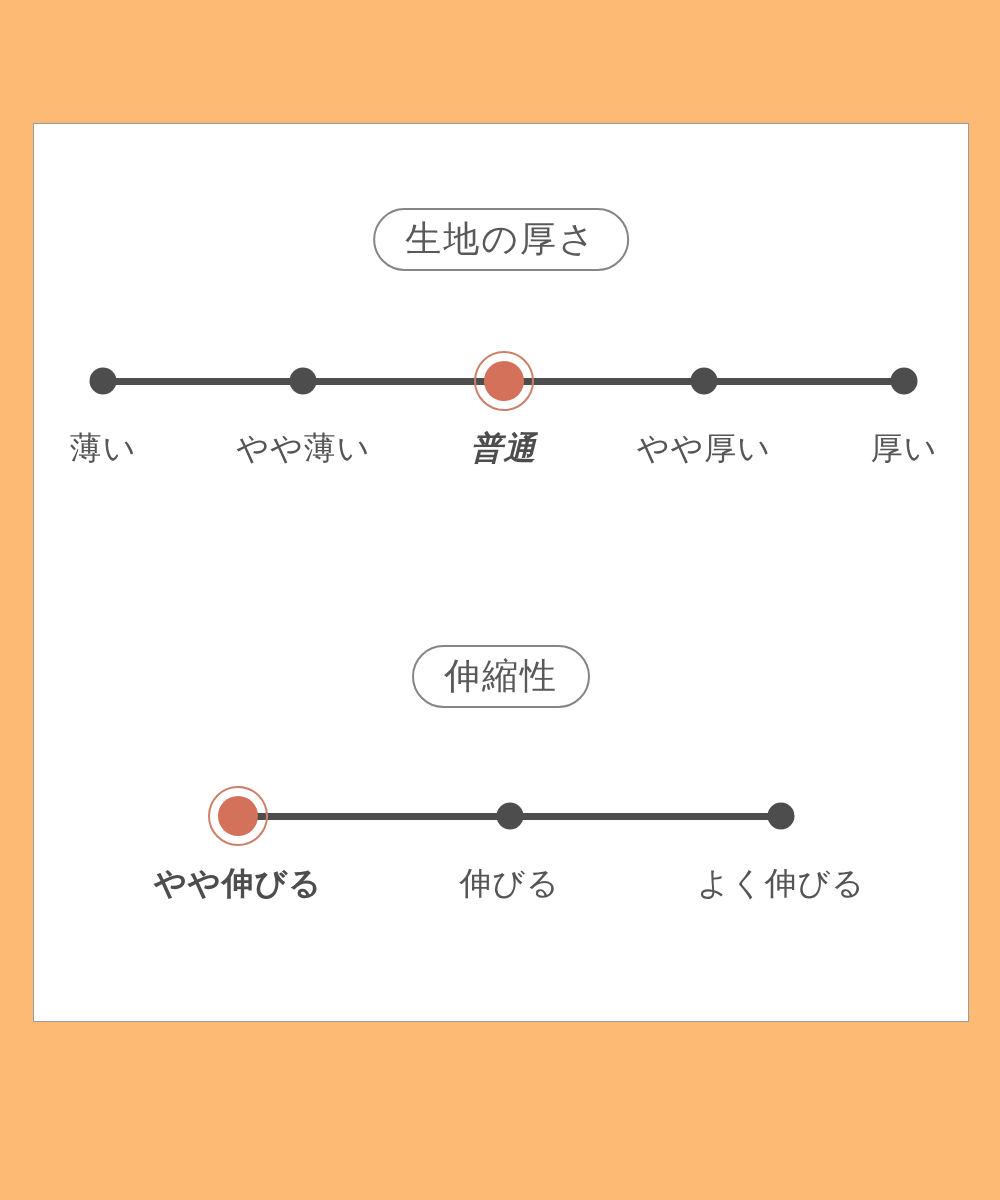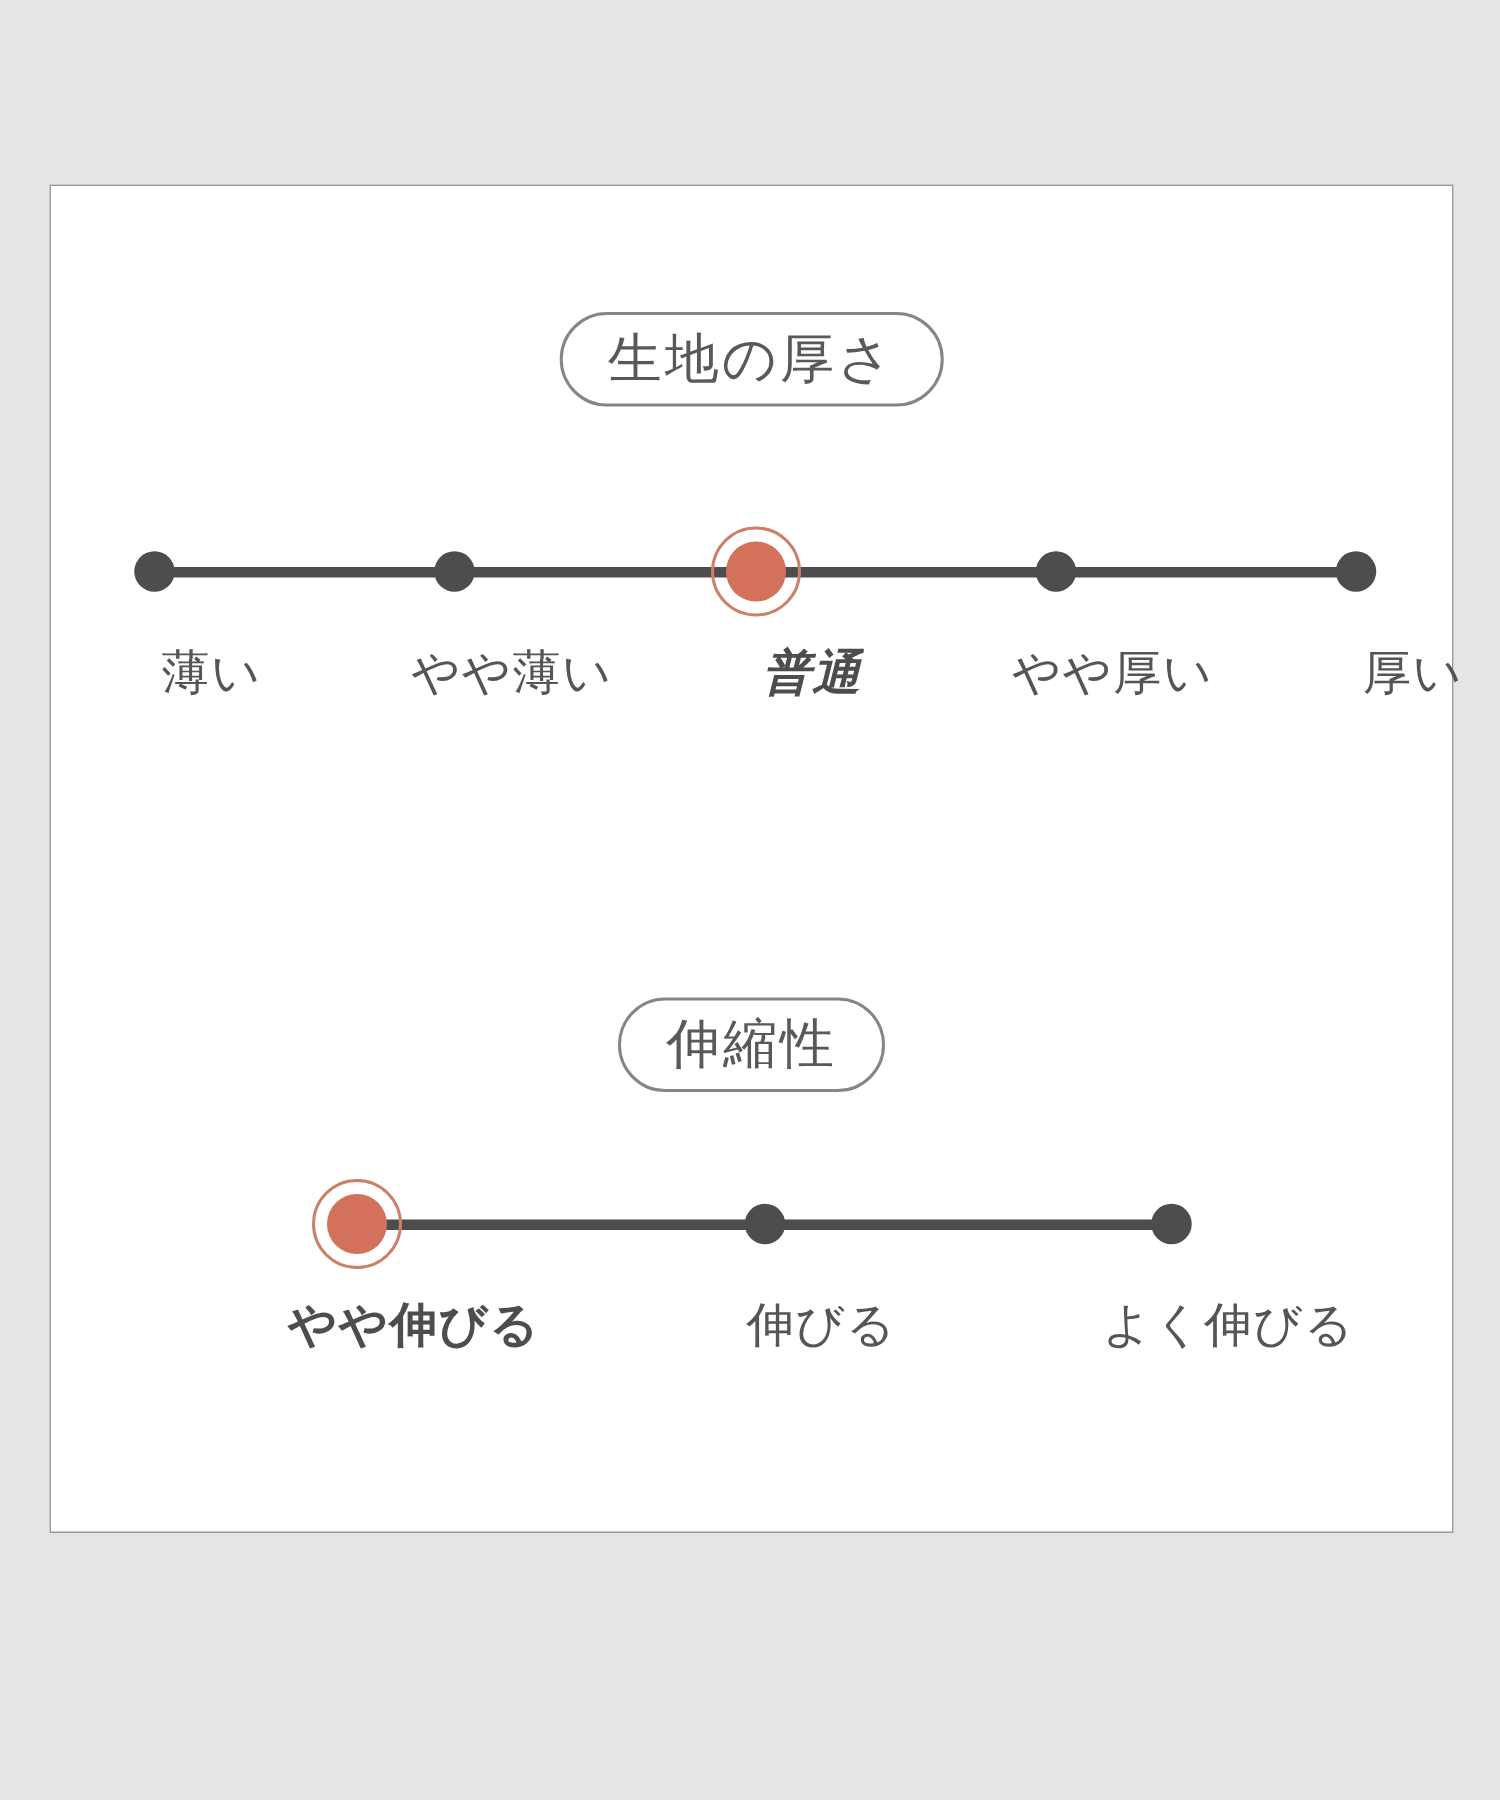--- a/index.html
+++ b/index.html
@@ -5,21 +5,21 @@
   html, body {
     margin: 0;
     padding: 0;
     background: #ffffff;
     font-family: "Liberation Sans", "DejaVu Sans", sans-serif;
   }
   .page {
     position: relative;
     width: 1000px;
     height: 1200px;
-    background: #e5e5e5;
+    background: #fdba74;
     overflow: hidden;
     --accent: #d3715a;
     --accent-ring: #cd8069;
     --track: #4d4d4d;
     --text: #555555;
     --frame-border: #9b9b9b;
   }
   .frame {
     position: absolute;
     left: 33px;
@@ -36,21 +36,21 @@
     border: 2px solid #858585;
     border-radius: 40px;
     padding: 5px 30px;
     font-size: 36px;
     letter-spacing: 2px;
     color: #595959;
     white-space: nowrap;
     background: #ffffff;
   }
   .pill.thickness { top: 84px; }
-  .pill.stretch   { top: 541px; }
+  .pill.stretch   { top: 521px; }
   .scale {
     position: absolute;
     height: 0;
   }
   .scale-1 { left: 69px;  top: 257px; width: 801px; }
   .scale-2 { left: 204px; top: 692px; width: 543px; }
   .track {
     position: absolute;
     left: 0;
     right: 0;
@@ -81,21 +81,20 @@
   }
   .dot-label {
     position: absolute;
     top: 46px;
     transform: translateX(-50%);
     white-space: nowrap;
     font-size: 32px;
     font-weight: 500;
     letter-spacing: 1px;
     color: var(--text);
-    margin-left: 38px;
   }
   .dot-label.selected {
     font-weight: 800;
     color: #4d4d4d;
   }
   .footer-note {
     position: absolute;
     right: 31px;
     top: 1042px;
     font-size: 34px;

